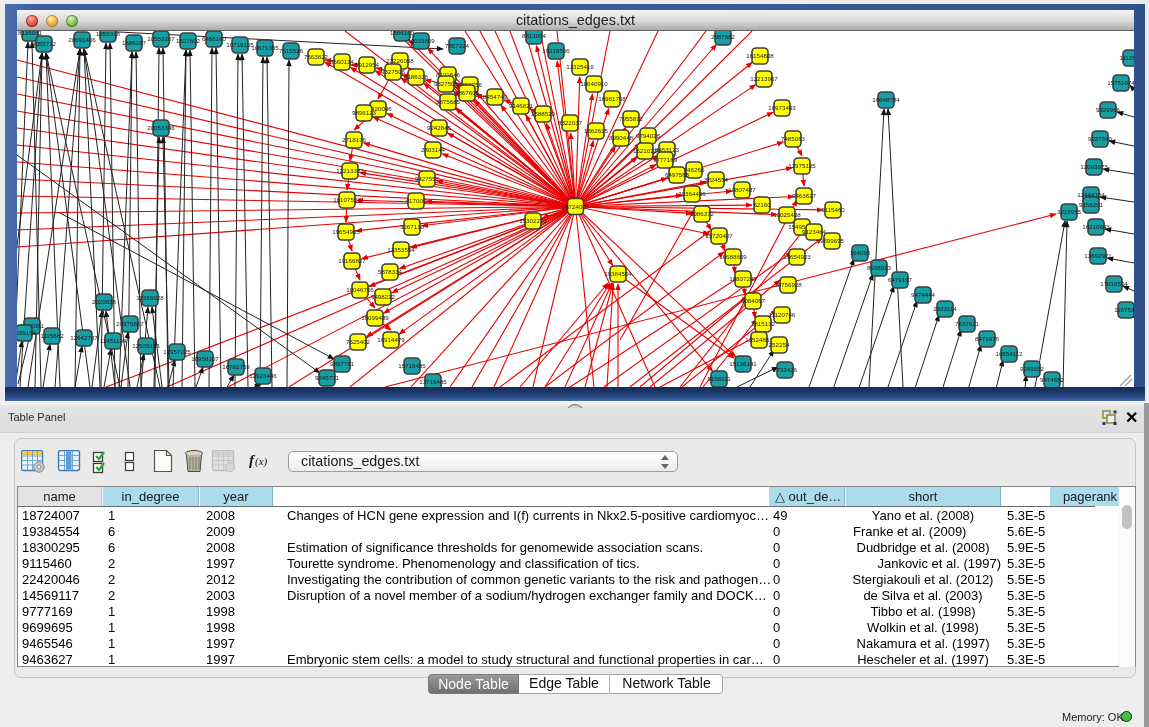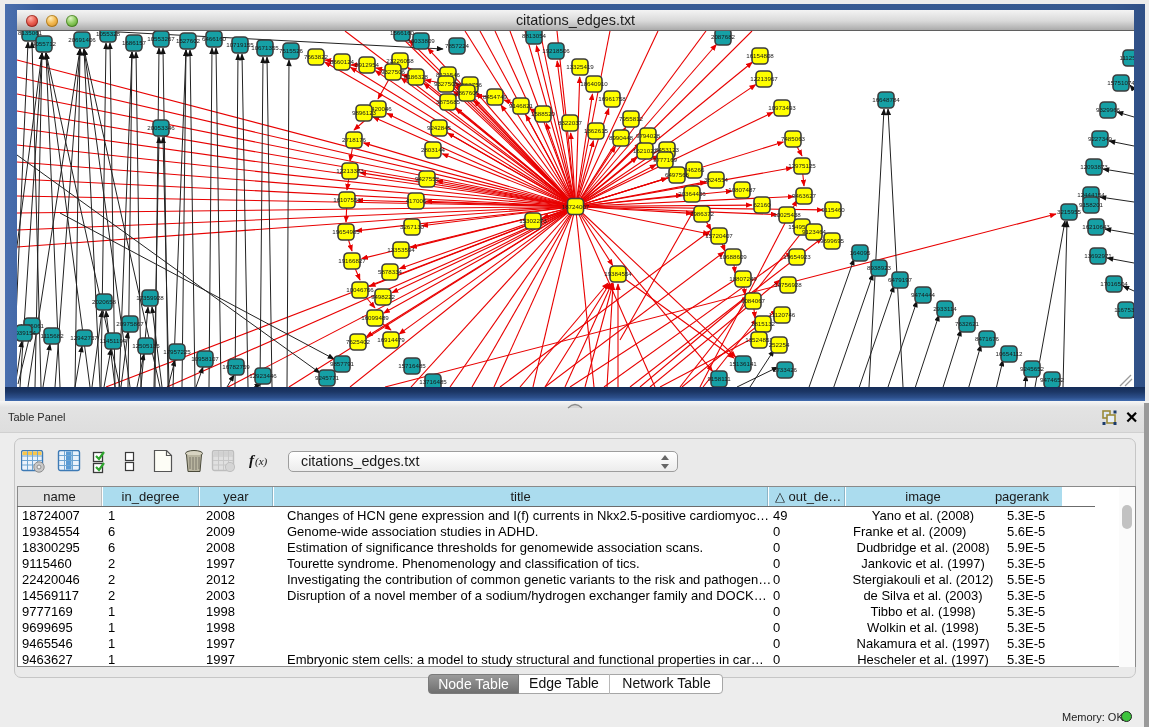--- a/index.html
+++ b/index.html
@@ -627,59 +627,57 @@
   </svg>
   <div class="abs" id="combo">citations_edges.txt</div>
   <svg class="abs" style="left:660px;top:455px" width="10" height="14">
       <path d="M5 0l4 5H1z" fill="#666"></path>
       <path d="M5 14l4-5H1z" fill="#666"></path>
     </svg>
   <div class="abs" id="table"></div>
   <div class="hd" style="left:18px;width:84px;background:#e3e3e3;border-right:1px solid #bdbdbd">name</div>
   <div class="hd" style="left:103px;width:96px">in_degree</div>
   <div class="hd" style="left:200px;width:73px">year</div>
-  <div class="hd" style="left:274px;width:494px">title</div>
   <div class="hd" style="left:769px;width:76px;text-align:left;padding-left:6px">△ out_de…</div>
-  <div class="hd" style="left:846px;width:155px">image</div>
-  <div class="hd" style="left:982px;width:80px;border-right:none">pagerank</div>
+  <div class="hd" style="left:846px;width:155px">short</div>
+  <div class="hd" style="left:1050px;width:80px;border-right:none">pagerank</div>
   <div class="abs" id="hdrbot"></div>
   <div class="tr" style="top:507px">
       <span style="left:22px">18724007</span>
       <span style="left:108px">1</span>
       <span style="left:206px">2008</span>
       <span style="left:287px">Changes of HCN gene expression and I(f) currents in Nkx2.5-positive cardiomyoc…</span>
       <span style="left:773px">49</span>
       <span style="left:845px;width:156px;text-align:center">Yano et al. (2008)</span>
       <span style="left:1007px">5.3E-5</span>
     </div>
     <div class="tr" style="top:523px">
       <span style="left:22px">19384554</span>
       <span style="left:108px">6</span>
       <span style="left:206px">2009</span>
-      <span style="left:287px">Genome-wide association studies in ADHD.</span>
       <span style="left:773px">0</span>
       <span style="left:853px;width:156px;text-align:left">Franke et al. (2009)</span>
       <span style="left:1007px">5.6E-5</span>
     </div>
     <div class="tr" style="top:539px">
       <span style="left:22px">18300295</span>
       <span style="left:108px">6</span>
       <span style="left:206px">2008</span>
       <span style="left:287px">Estimation of significance thresholds for genomewide association scans.</span>
       <span style="left:773px">0</span>
       <span style="left:845px;width:156px;text-align:center">Dudbridge et al. (2008)</span>
       <span style="left:1007px">5.9E-5</span>
     </div>
     <div class="tr" style="top:555px">
       <span style="left:22px">9115460</span>
       <span style="left:108px">2</span>
       <span style="left:206px">1997</span>
       <span style="left:287px">Tourette syndrome. Phenomenology and classification of tics.</span>
       <span style="left:773px">0</span>
-      <span style="left:845px;width:156px;text-align:center">Jankovic et al. (1997)</span>
+      <span style="left:845px;width:156px;text-align:right">Jankovic et al. (1997)</span>
       <span style="left:1007px">5.3E-5</span>
     </div>
     <div class="tr" style="top:571px">
       <span style="left:22px">22420046</span>
       <span style="left:108px">2</span>
       <span style="left:206px">2012</span>
       <span style="left:287px">Investigating the contribution of common genetic variants to the risk and pathogen…</span>
       <span style="left:773px">0</span>
       <span style="left:845px;width:156px;text-align:center">Stergiakouli et al. (2012)</span>
       <span style="left:1007px">5.5E-5</span>

